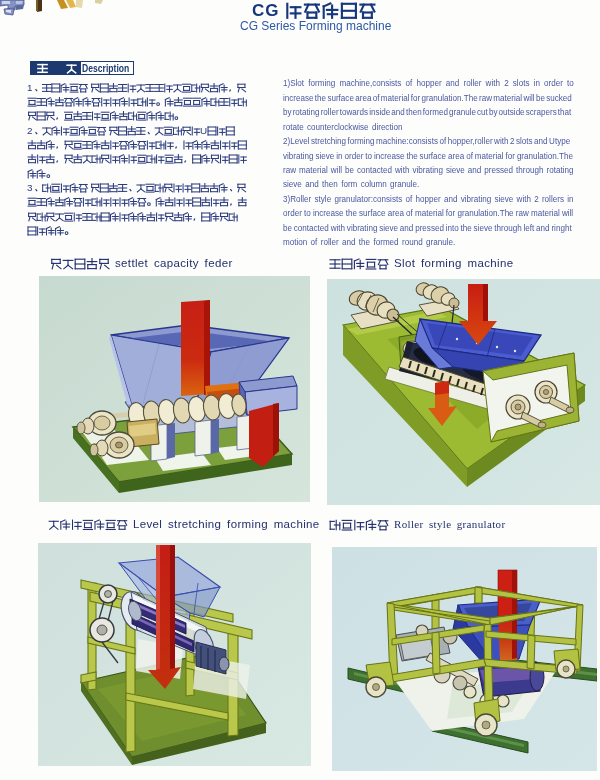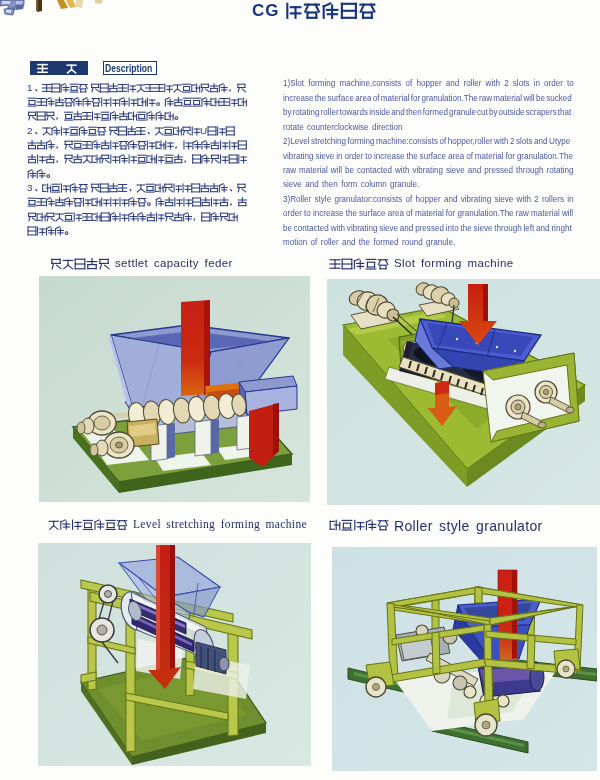--- a/index.html
+++ b/index.html
@@ -50,34 +50,35 @@
       <line x1="89.9" y1="16.8" x2="103.9" y2="16.8" stroke="#16367e" stroke-width="2.13" stroke-linecap="square"></line>
       <line x1="89.9" y1="9.8" x2="103.9" y2="9.8" stroke="#16367e" stroke-width="2.13" stroke-linecap="square"></line>
       <line x1="108.4" y1="3.6" x2="122.4" y2="3.6" stroke="#16367e" stroke-width="2.13" stroke-linecap="square"></line>
       <line x1="111.9" y1="3.6" x2="108.7" y2="10.6" stroke="#16367e" stroke-width="2.13" stroke-linecap="square"></line>
       <line x1="118.9" y1="3.6" x2="122.4" y2="10.6" stroke="#16367e" stroke-width="2.13" stroke-linecap="square"></line>
       <line x1="111.0" y1="11.5" x2="119.8" y2="11.5" stroke="#16367e" stroke-width="2.13" stroke-linecap="square"></line>
       <line x1="111.0" y1="11.5" x2="111.0" y2="16.8" stroke="#16367e" stroke-width="2.13" stroke-linecap="square"></line>
       <line x1="119.8" y1="11.5" x2="119.8" y2="16.8" stroke="#16367e" stroke-width="2.13" stroke-linecap="square"></line>
       <line x1="111.0" y1="16.8" x2="119.8" y2="16.8" stroke="#16367e" stroke-width="2.13" stroke-linecap="square"></line>
     </svg>
+<div class="abs" style="left:240px;top:19px;width:160px;color:#2d59a6;font-size:12px;white-space:nowrap">CG Series Forming machine</div>
 <div class="abs" style="left:30px;top:61px;width:58px;height:14px;background:#1c3a70"></div>
 <svg style="position:absolute;left:37px;top:62px" width="13" height="15" viewBox="0 0 13 15">
       <line x1="0.9" y1="2.6" x2="10.1" y2="2.6" stroke="#ffffff" stroke-width="1.49" stroke-linecap="square"></line>
       <line x1="0.9" y1="6.5" x2="10.1" y2="6.5" stroke="#ffffff" stroke-width="1.49" stroke-linecap="square"></line>
       <line x1="0.9" y1="10.3" x2="10.1" y2="10.3" stroke="#ffffff" stroke-width="1.49" stroke-linecap="square"></line>
       <line x1="5.5" y1="2.6" x2="5.5" y2="10.3" stroke="#ffffff" stroke-width="1.49" stroke-linecap="square"></line>
     </svg>
 <svg style="position:absolute;left:66px;top:62px" width="13" height="15" viewBox="0 0 13 15">
       <line x1="1.1" y1="3.2" x2="9.9" y2="3.2" stroke="#ffffff" stroke-width="1.49" stroke-linecap="square"></line>
       <line x1="5.5" y1="3.2" x2="5.5" y2="7.6" stroke="#ffffff" stroke-width="1.49" stroke-linecap="square"></line>
       <line x1="5.5" y1="7.6" x2="1.6" y2="10.9" stroke="#ffffff" stroke-width="1.49" stroke-linecap="square"></line>
       <line x1="5.5" y1="7.6" x2="9.7" y2="10.9" stroke="#ffffff" stroke-width="1.49" stroke-linecap="square"></line>
     </svg>
-<div class="abs" style="left:103px;top:61px;width:52px;height:12px;background:#fff;border:1px solid #1c3a70">
+<div class="abs" style="left:80px;top:61px;width:52px;height:12px;background:#fff;border:1px solid #1c3a70">
       <span style="position:absolute;left:1px;top:0.5px;color:#1c3a70;font-size:10px;font-weight:bold;line-height:11px;transform:scaleX(0.86);transform-origin:0 0;white-space:nowrap">Description</span>
     </div>
 <svg style="position:absolute;left:27px;top:82px" width="220" height="13.9" viewBox="0 0 220 13.9">
       <text x="0.0" y="9.1" font-family="&quot;Liberation Sans&quot;,sans-serif" font-size="9.9" font-weight="normal" fill="#2c3c7e">1</text>
       <line x1="8.5" y1="7.1" x2="10.0" y2="9.1" stroke="#2c3c7e" stroke-width="1.25"></line>
       <line x1="15.4" y1="2.5" x2="23.8" y2="2.5" stroke="#2c3c7e" stroke-width="1.04" stroke-linecap="square"></line>
       <line x1="15.4" y1="6.0" x2="23.8" y2="6.0" stroke="#2c3c7e" stroke-width="1.04" stroke-linecap="square"></line>
       <line x1="15.4" y1="9.4" x2="23.8" y2="9.4" stroke="#2c3c7e" stroke-width="1.04" stroke-linecap="square"></line>
       <line x1="19.6" y1="2.5" x2="19.6" y2="9.4" stroke="#2c3c7e" stroke-width="1.04" stroke-linecap="square"></line>
       <line x1="24.8" y1="2.0" x2="32.7" y2="2.0" stroke="#2c3c7e" stroke-width="1.04" stroke-linecap="square"></line>
@@ -1224,21 +1225,21 @@
       <line x1="59.3" y1="9.6" x2="66.1" y2="9.6" stroke="#24306e" stroke-width="1.08" stroke-linecap="square"></line>
       <line x1="58.1" y1="11.5" x2="67.3" y2="11.5" stroke="#24306e" stroke-width="1.08" stroke-linecap="square"></line>
       <line x1="69.5" y1="2.7" x2="78.7" y2="2.7" stroke="#24306e" stroke-width="1.08" stroke-linecap="square"></line>
       <line x1="71.8" y1="2.7" x2="69.8" y2="7.3" stroke="#24306e" stroke-width="1.08" stroke-linecap="square"></line>
       <line x1="76.4" y1="2.7" x2="78.7" y2="7.3" stroke="#24306e" stroke-width="1.08" stroke-linecap="square"></line>
       <line x1="71.2" y1="7.8" x2="77.0" y2="7.8" stroke="#24306e" stroke-width="1.08" stroke-linecap="square"></line>
       <line x1="71.2" y1="7.8" x2="71.2" y2="11.3" stroke="#24306e" stroke-width="1.08" stroke-linecap="square"></line>
       <line x1="77.0" y1="7.8" x2="77.0" y2="11.3" stroke="#24306e" stroke-width="1.08" stroke-linecap="square"></line>
       <line x1="71.2" y1="11.3" x2="77.0" y2="11.3" stroke="#24306e" stroke-width="1.08" stroke-linecap="square"></line>
     </svg>
-    <div class="abs" style="left:133px;top:518px;color:#24306e;font-family:Liberation Serif, serif;font-size:11.5px;letter-spacing:0.35px;word-spacing:2.2px;white-space:nowrap">Level stretching forming machine</div>
+    <div class="abs" style="left:133px;top:518px;color:#24306e;font-family:Liberation Sans, sans-serif;font-size:11.5px;letter-spacing:0.35px;word-spacing:2.2px;white-space:nowrap">Level stretching forming machine</div>
 <svg style="position:absolute;left:329px;top:518px" width="62" height="16.0" viewBox="0 0 62 16.0">
       <line x1="1.2" y1="3.4" x2="5.4" y2="3.4" stroke="#24306e" stroke-width="1.14" stroke-linecap="square"></line>
       <line x1="1.2" y1="3.4" x2="1.2" y2="11.2" stroke="#24306e" stroke-width="1.14" stroke-linecap="square"></line>
       <line x1="1.2" y1="11.2" x2="5.4" y2="11.2" stroke="#24306e" stroke-width="1.14" stroke-linecap="square"></line>
       <line x1="7.2" y1="2.2" x2="7.2" y2="11.8" stroke="#24306e" stroke-width="1.14" stroke-linecap="square"></line>
       <line x1="5.4" y1="7.0" x2="10.8" y2="7.0" stroke="#24306e" stroke-width="1.14" stroke-linecap="square"></line>
       <line x1="10.8" y1="4.6" x2="10.8" y2="11.8" stroke="#24306e" stroke-width="1.14" stroke-linecap="square"></line>
       <line x1="13.2" y1="2.4" x2="22.8" y2="2.4" stroke="#24306e" stroke-width="1.14" stroke-linecap="square"></line>
       <line x1="14.4" y1="5.2" x2="21.6" y2="5.2" stroke="#24306e" stroke-width="1.14" stroke-linecap="square"></line>
       <line x1="14.4" y1="5.2" x2="14.4" y2="10.0" stroke="#24306e" stroke-width="1.14" stroke-linecap="square"></line>
@@ -1255,21 +1256,21 @@
       <line x1="43.2" y1="3.4" x2="43.2" y2="11.8" stroke="#24306e" stroke-width="1.14" stroke-linecap="square"></line>
       <line x1="40.2" y1="9.4" x2="46.6" y2="9.4" stroke="#24306e" stroke-width="1.14" stroke-linecap="square"></line>
       <line x1="49.2" y1="2.8" x2="58.8" y2="2.8" stroke="#24306e" stroke-width="1.14" stroke-linecap="square"></line>
       <line x1="51.6" y1="2.8" x2="49.4" y2="7.6" stroke="#24306e" stroke-width="1.14" stroke-linecap="square"></line>
       <line x1="56.4" y1="2.8" x2="58.8" y2="7.6" stroke="#24306e" stroke-width="1.14" stroke-linecap="square"></line>
       <line x1="51.0" y1="8.2" x2="57.0" y2="8.2" stroke="#24306e" stroke-width="1.14" stroke-linecap="square"></line>
       <line x1="51.0" y1="8.2" x2="51.0" y2="11.8" stroke="#24306e" stroke-width="1.14" stroke-linecap="square"></line>
       <line x1="57.0" y1="8.2" x2="57.0" y2="11.8" stroke="#24306e" stroke-width="1.14" stroke-linecap="square"></line>
       <line x1="51.0" y1="11.8" x2="57.0" y2="11.8" stroke="#24306e" stroke-width="1.14" stroke-linecap="square"></line>
     </svg>
-    <div class="abs" style="left:394px;top:518px;color:#24306e;font-family:Liberation Sans, sans-serif;font-size:14px;letter-spacing:0.35px;word-spacing:2.2px;white-space:nowrap">Roller style granulator</div>
+    <div class="abs" style="left:394px;top:518px;color:#24306e;font-family:Liberation Serif, serif;font-size:11px;letter-spacing:0.35px;word-spacing:2.2px;white-space:nowrap">Roller style granulator</div>
 <svg class="abs" style="filter:blur(0.35px);left:39px;top:276px" width="271" height="226" viewBox="0 0 271 226">
 <defs>
 <linearGradient id="p1bg" x1="0" y1="0" x2="1" y2="1">
 <stop offset="0" stop-color="#c7dad0"></stop>
           <stop offset="1" stop-color="#d5e5dc"></stop>
 </linearGradient>
 <linearGradient id="p1red" x1="0" y1="0" x2="0" y2="1">
 <stop offset="0" stop-color="#c62015"></stop>
           <stop offset="0.62" stop-color="#cc2a10"></stop>
           <stop offset="1" stop-color="#d96410"></stop>

